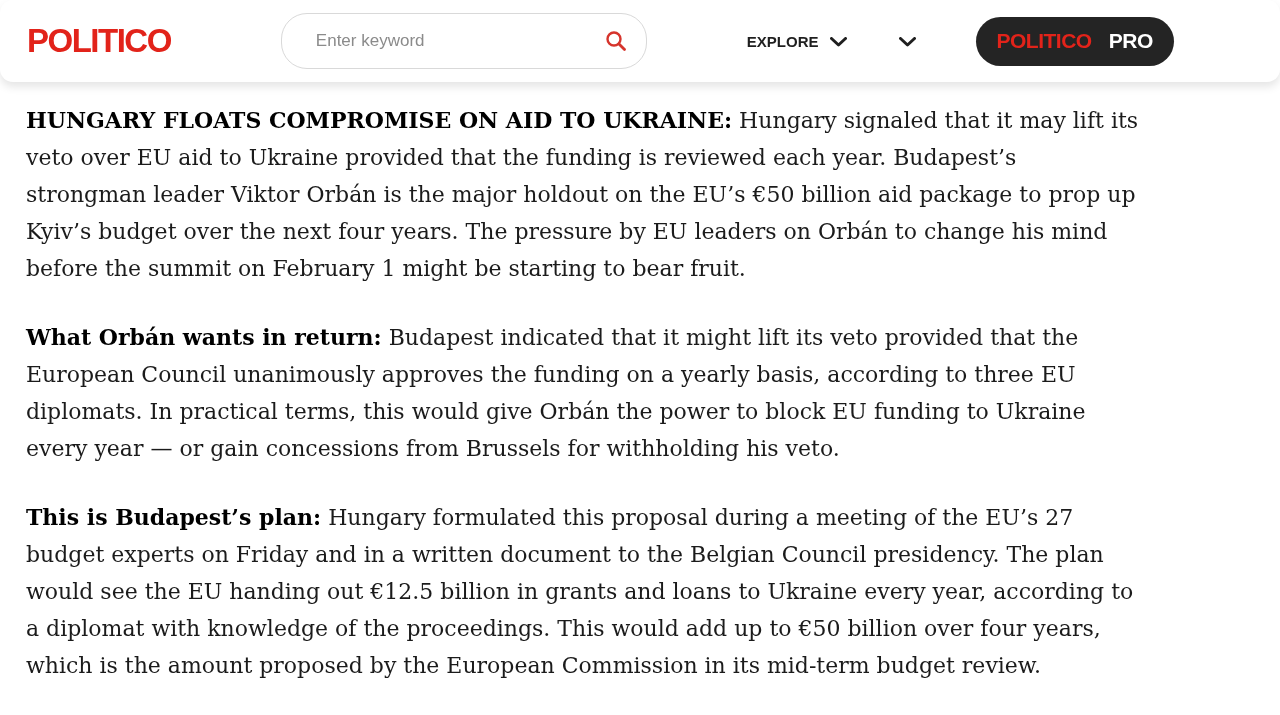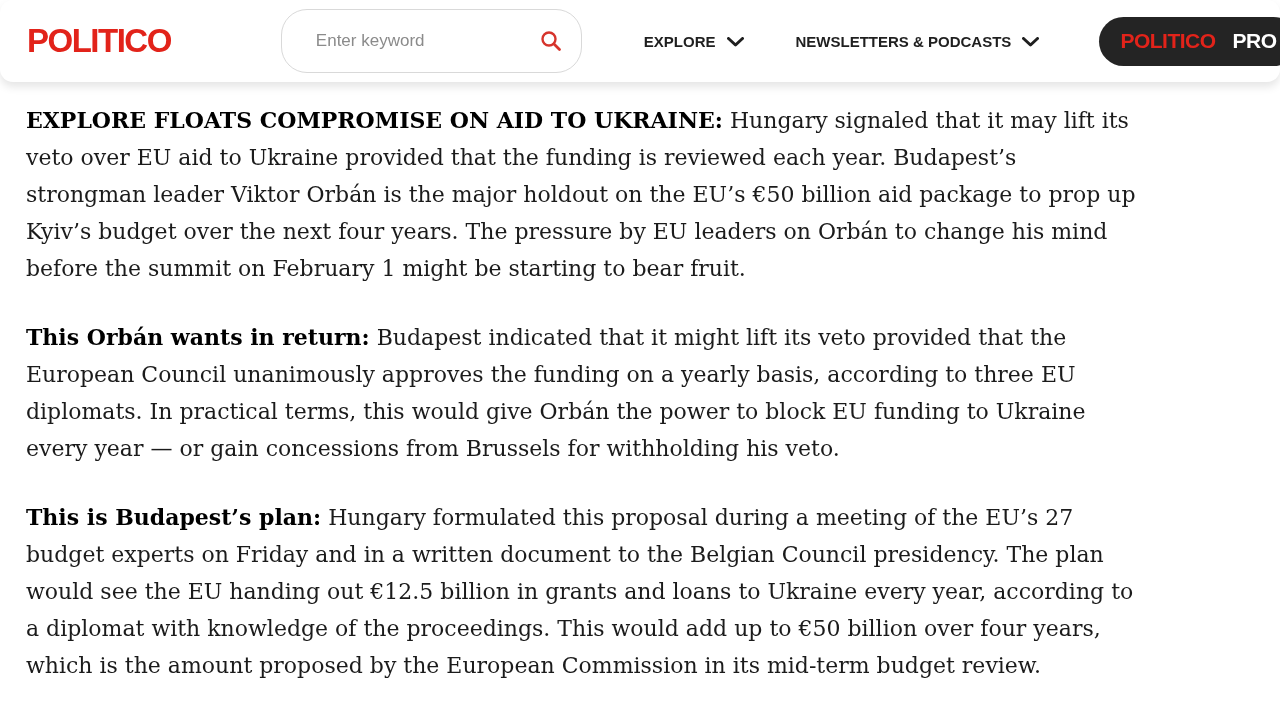--- a/index.html
+++ b/index.html
@@ -26,21 +26,21 @@
     font-size: 33px;
     font-weight: 700;
     letter-spacing: -1.5px;
     color: #e2231a;
     cursor: pointer;
     flex: 0 0 auto;
   }
   .search-box {
     margin-left: 110px;
     width: 366px;
-    height: 64px;
+    height: 56px;
     border: 1px solid #d9d9d9;
     border-radius: 26px;
     background: #fff;
     display: flex;
     align-items: center;
     padding: 0 18px 0 32px;
   }
   .search-box input {
     flex: 1;
     border: none;
@@ -58,21 +58,21 @@
   .nav-item {
     display: flex;
     align-items: center;
     gap: 11px;
     font-weight: 700;
     font-size: 15px;
     color: #1f1f1f;
     cursor: pointer;
     white-space: nowrap;
   }
-  .nav-explore { margin-left: 46px; padding-left: 16px; }
+  .nav-explore { margin-left: 84px; padding-left: 16px; }
   .nav-newsletters { margin-left: 52px; }
   .chev { display: block; }
   .pro-btn {
     margin-left: 60px;
     height: 49px;
     padding: 0 21px;
     border-radius: 26px;
     background: #242424;
     display: flex;
     align-items: center;
@@ -114,40 +114,39 @@
   <div class="nav-item nav-explore">
     <span>EXPLORE</span>
     <span class="chev">
       <svg width="17" height="10" viewBox="0 0 17 10" fill="none">
         <path d="M1.5 1.5 L8.5 8 L15.5 1.5" stroke="#1f1f1f" stroke-width="3" stroke-linecap="round" stroke-linejoin="round"></path>
       </svg>
     </span>
   </div>
 
   <div class="nav-item nav-newsletters">
-    <span>NEWSLETTERS &amp; PODCASTS</span>
     <span class="chev">
       <svg width="17" height="10" viewBox="0 0 17 10" fill="none">
         <path d="M1.5 1.5 L8.5 8 L15.5 1.5" stroke="#1f1f1f" stroke-width="3" stroke-linecap="round" stroke-linejoin="round"></path>
       </svg>
     </span>
   </div>
 
   <div class="pro-btn">
     <span class="pro-brand">POLITICO</span>
       <span class="pro-suffix">PRO</span>
   </div>
 </header>
 
 <main class="article">
   <p>
-    <strong>EXPLORE FLOATS COMPROMISE ON AID TO UKRAINE:</strong>
+    <strong>HUNGARY FLOATS COMPROMISE ON AID TO UKRAINE:</strong>
     <span>Hungary signaled that it may lift its veto over EU aid to Ukraine provided that the funding is reviewed each year. Budapest’s strongman leader Viktor Orbán is the major holdout on the EU’s €50 billion aid package to prop up Kyiv’s budget over the next four years. The pressure by EU leaders on Orbán to change his mind before the summit on February 1 might be starting to bear fruit.</span>
   </p>
   <p>
-    <strong>This Orbán wants in return:</strong>
+    <strong>What Orbán wants in return:</strong>
     <span>Budapest indicated that it might lift its veto provided that the European Council unanimously approves the funding on a yearly basis, according to three EU diplomats. In practical terms, this would give Orbán the power to block EU funding to Ukraine every year — or gain concessions from Brussels for withholding his veto.</span>
   </p>
   <p>
     <strong>This is Budapest’s plan:</strong>
     <span>Hungary formulated this proposal during a meeting of the EU’s 27 budget experts on Friday and in a written document to the Belgian Council presidency. The plan would see the EU handing out €12.5 billion in grants and loans to Ukraine every year, according to a diplomat with knowledge of the proceedings. This would add up to €50 billion over four years, which is the amount proposed by the European Commission in its mid-term budget review.</span>
   </p>
 </main>
 
 </body></html>

